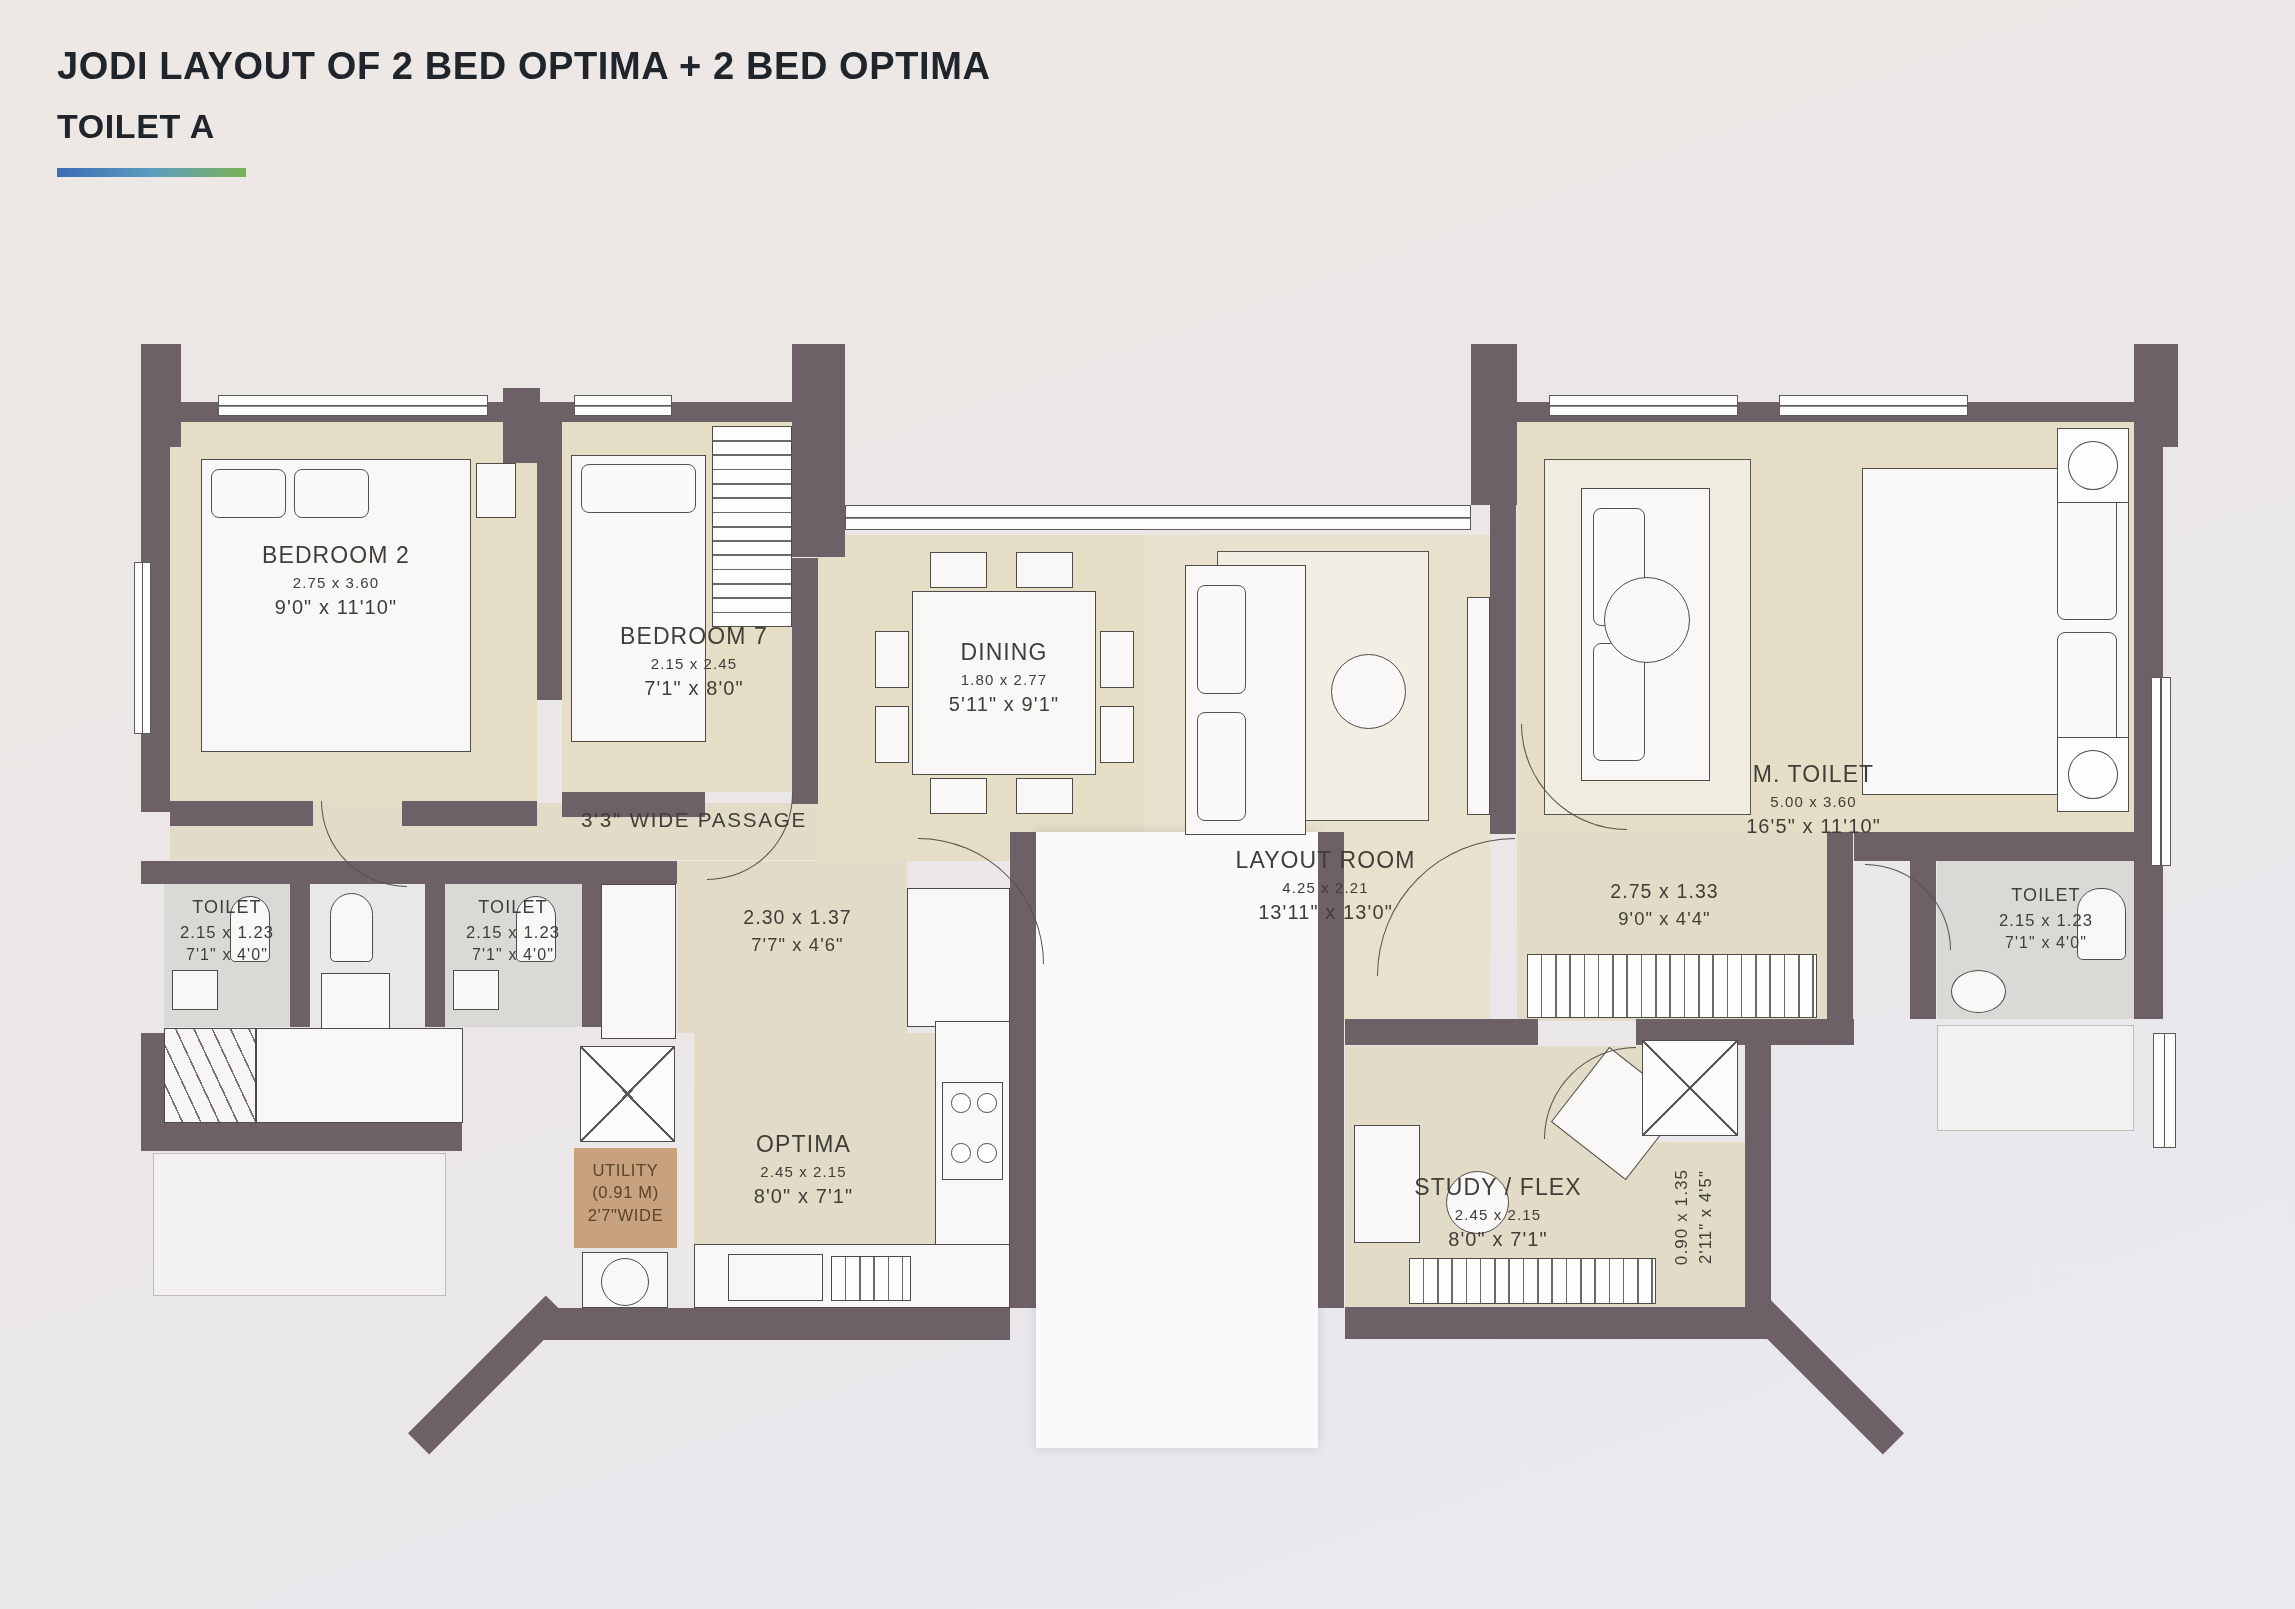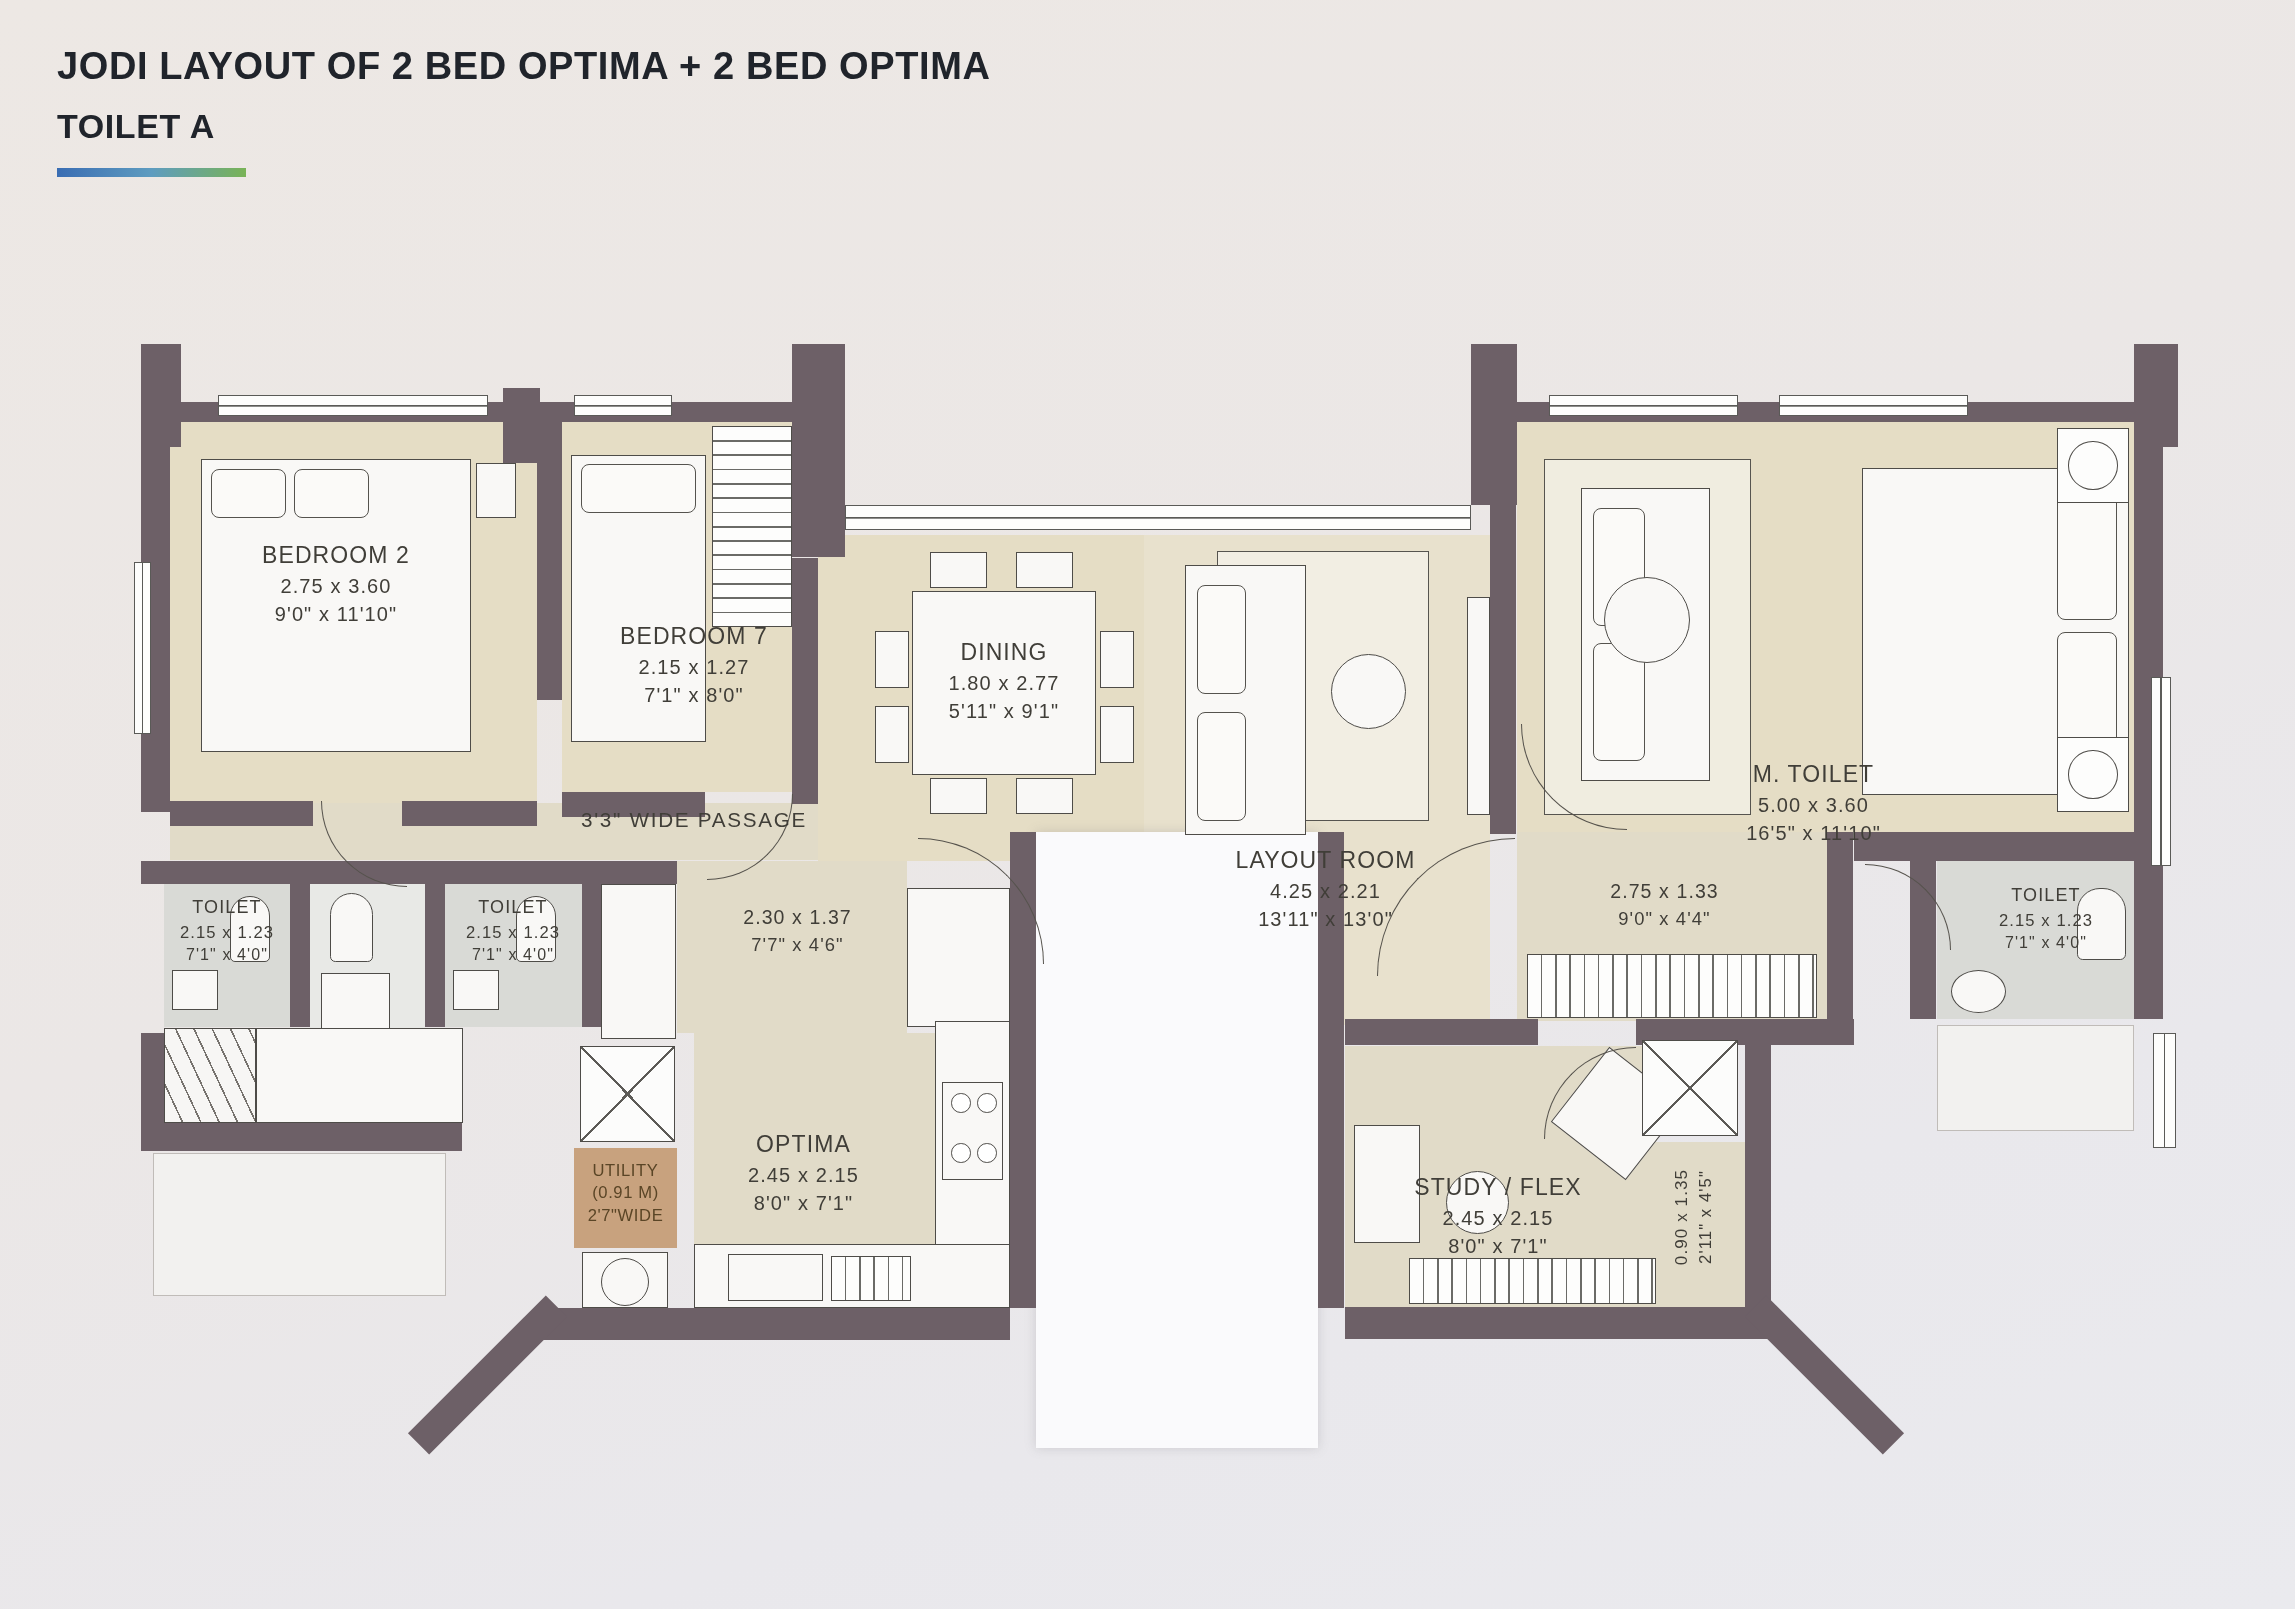--- a/index.html
+++ b/index.html
@@ -41,21 +41,21 @@
   .arc{box-sizing:border-box;background:transparent;}
   .arc.bl{border-left:1.7px solid #55524c;border-bottom:1.7px solid #55524c;border-bottom-left-radius:100%;}
   .arc.br{border-right:1.7px solid #55524c;border-bottom:1.7px solid #55524c;border-bottom-right-radius:100%;}
   .arc.tl{border-left:1.7px solid #55524c;border-top:1.7px solid #55524c;border-top-left-radius:100%;}
   .arc.tr{border-right:1.7px solid #55524c;border-top:1.7px solid #55524c;border-top-right-radius:100%;}
   .cushion{background:#fbfaf8;border:1.4px solid #55534e;border-radius:8px;box-sizing:border-box;}
   .burner{border:1.7px solid #4e4c48;border-radius:50%;background:#fff;box-sizing:border-box;}
   
   .rlabel{color:#403e38;text-align:center;letter-spacing:1.1px;line-height:1.42;}
   .rlabel .l1{font-size:23px;}
-  .rlabel .l2{font-size:20px;}
+  .rlabel .l2{font-size:15px;}
   .rlabel .l3{font-size:20px;}
   .rlabel.small .l1{font-size:18px;}
   .rlabel.small .l2{font-size:16.6px;}
   .rlabel.small .l3{font-size:16px;}
   .utlabel{color:#5a4526;text-align:center;font-size:16.6px;letter-spacing:0.6px;line-height:1.35;}
   .single{color:#403e38;font-size:20.7px;letter-spacing:1.7px;text-align:center;}
   .vert{transform:rotate(-90deg);transform-origin:center center;}
 </style>
 </head>
 <body>
@@ -206,21 +206,21 @@
 <div class="abs arc tl" style="left:1544px;top:1047px;width:92px;height:92px;"></div>
 <div class="abs arc tr" style="left:1865px;top:864px;width:86px;height:86px;"></div>
 
 <div class="abs rlabel" style="left:201px;top:539px;width:270px;">
   <div class="l1">BEDROOM 2</div>
   <div class="l2">2.75 x 3.60</div>
   <div class="l3">9'0" x 11'10"</div>
 </div>
 <div class="abs rlabel" style="left:585px;top:620px;width:218px;">
   <div class="l1">BEDROOM 7</div>
-  <div class="l2">2.15 x 1.27</div>
+  <div class="l2">2.15 x 2.45</div>
   <div class="l3">7'1" x 8'0"</div>
 </div>
 <div class="abs rlabel" style="left:912px;top:636px;width:184px;">
   <div class="l1">DINING</div>
   <div class="l2">1.80 x 2.77</div>
   <div class="l3">5'11" x 9'1"</div>
 </div>
 <div class="abs rlabel" style="left:1182px;top:844px;width:287px;">
   <div class="l1">LAYOUT ROOM</div>
   <div class="l2">4.25 x 2.21</div>

